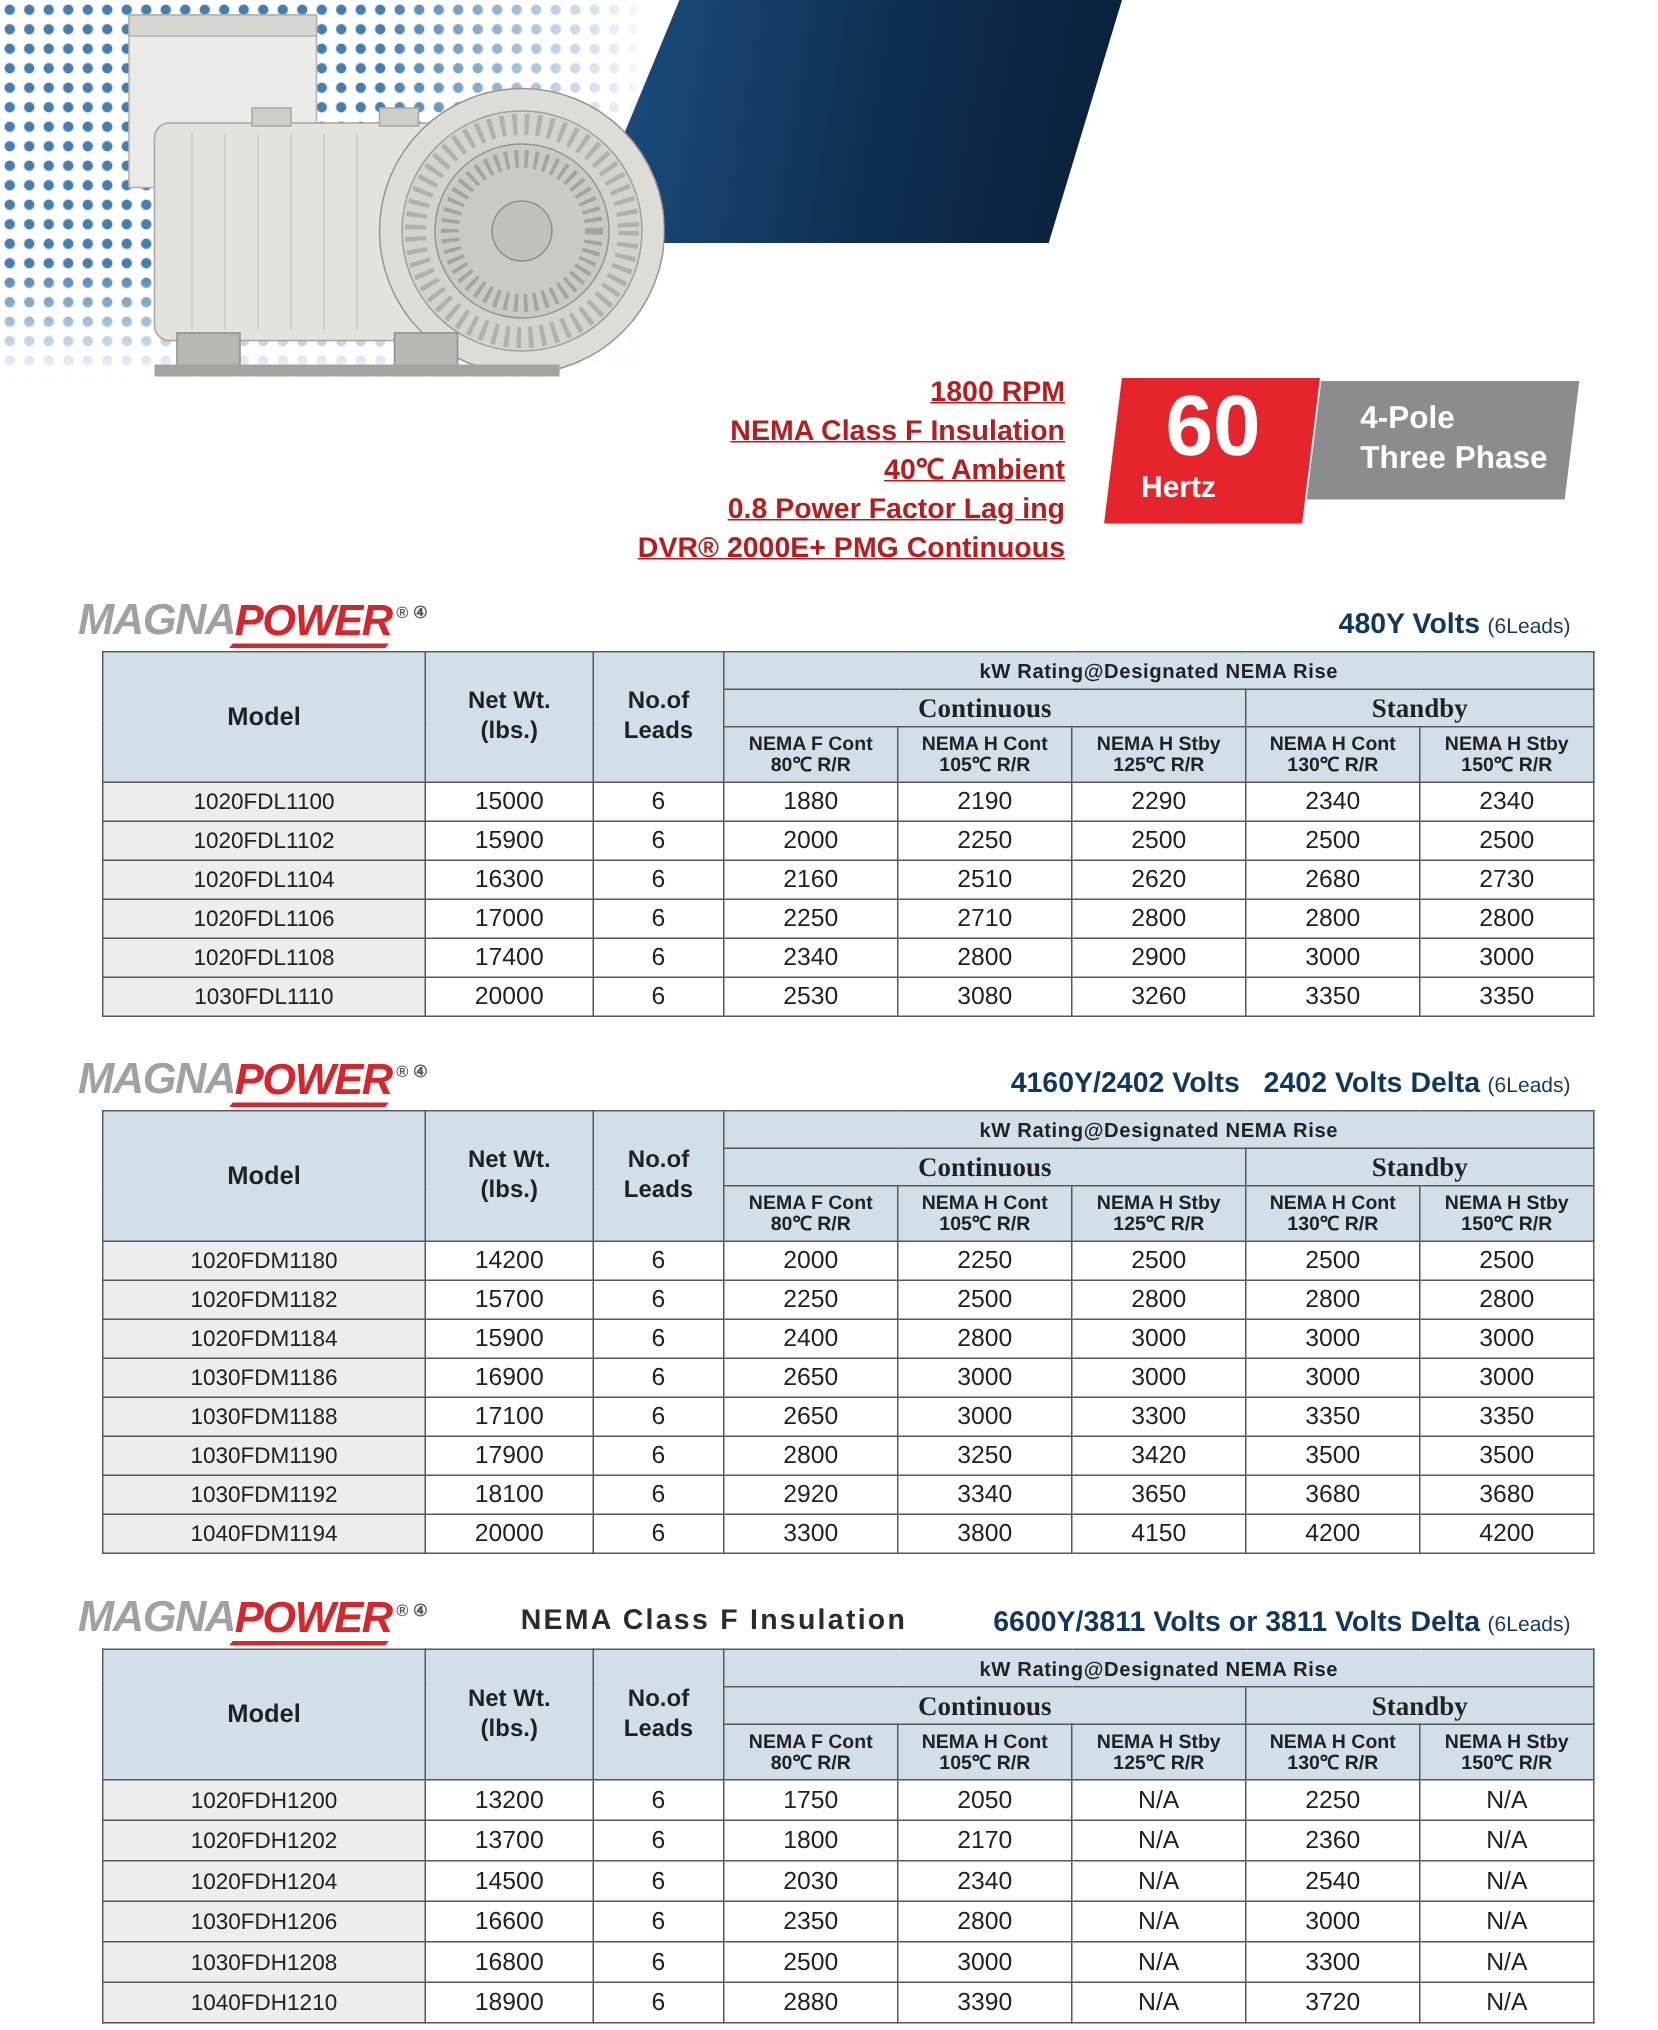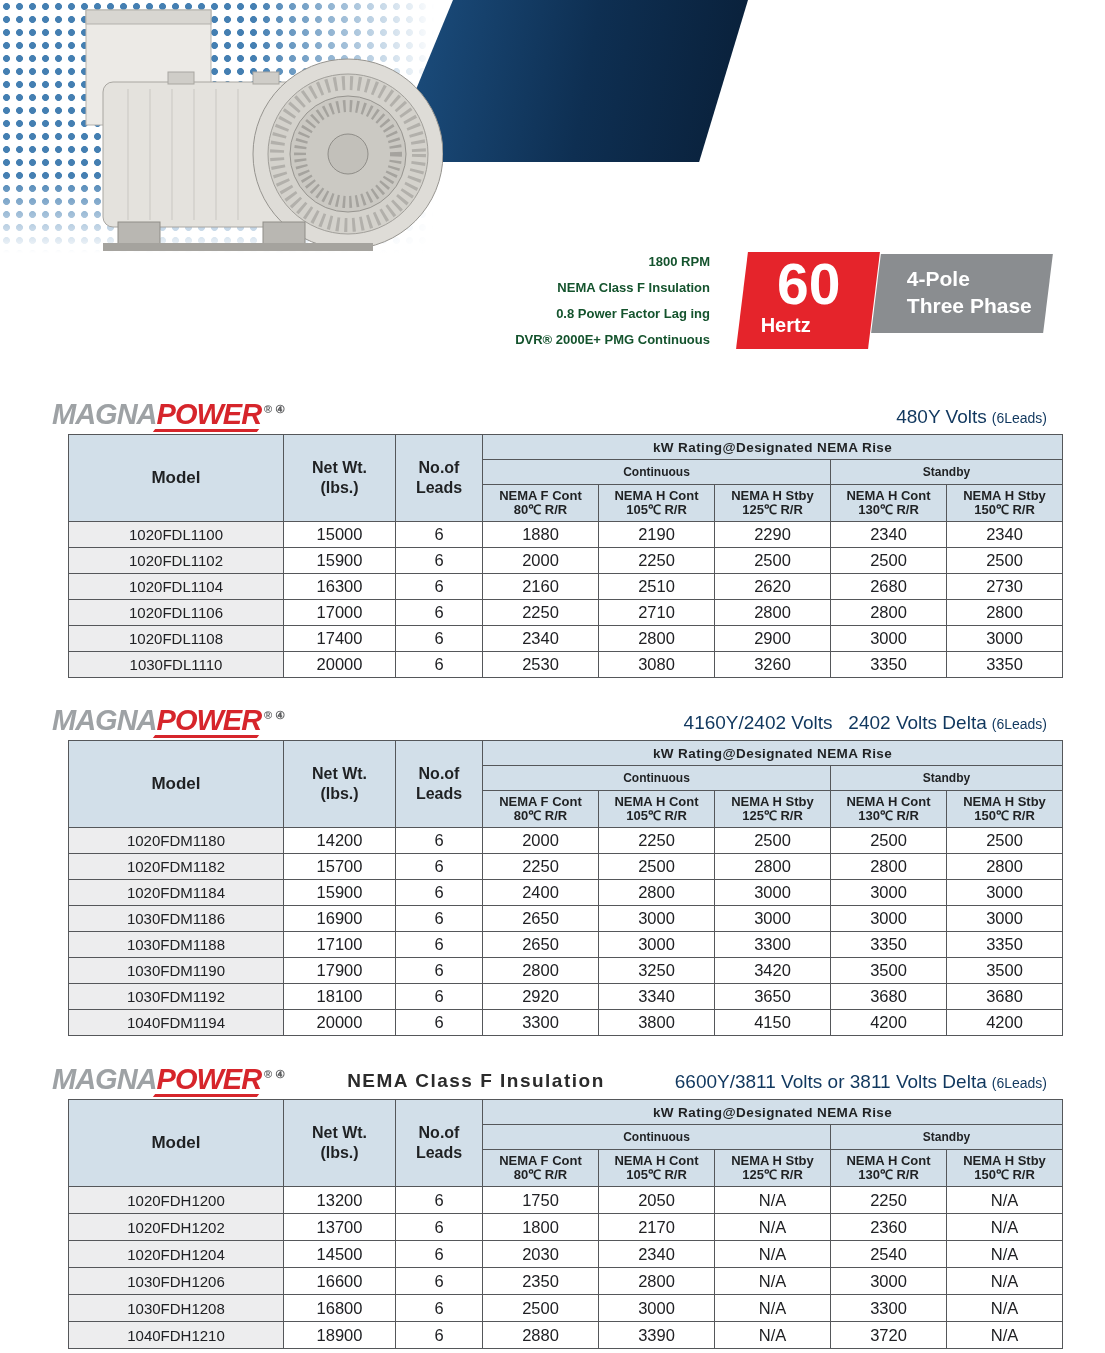--- a/index.html
+++ b/index.html
@@ -23,21 +23,21 @@
   }
   .navy-band{
     position:absolute;left:386px;top:0;width:362px;height:162px;z-index:3;
     background:linear-gradient(100deg,#1d5183 0%, #0e2f52 55%, #091f38 100%);
     clip-path:polygon(18.5% 0, 100% 0, 86.5% 100%, 0 100%);
   }
   .generator{position:absolute;left:48px;top:4px;z-index:4;}
 
   .hero-specs{
     position:absolute;top:249px;left:300px;width:410px;z-index:5;
-    text-align:right;font-weight:bold;font-size:13px;line-height:26px;color:#14532d;
+    text-align:right;font-weight:bold;font-size:19px;line-height:26px;color:#b91c1c;text-decoration:underline;
   }
   .hertz-badge{
     position:absolute;left:742px;top:252px;width:132px;height:97px;z-index:6;
     background:#e5242b;transform:skewX(-7deg);color:#ffffff;text-align:center;
   }
   .hertz-inner{transform:skewX(7deg);}
   .hertz-value{font-size:57px;font-weight:bold;line-height:60px;margin-top:2px;}
   .hertz-label{font-size:20px;font-weight:bold;text-align:left;padding-left:18px;line-height:22px;}
   .pole-badge{
     position:absolute;left:876px;top:254px;width:172px;height:79px;z-index:5;
@@ -49,21 +49,21 @@
   .logo{font-style:italic;font-weight:bold;font-size:29px;letter-spacing:-1px;white-space:nowrap;line-height:34px;}
   .logo-magna{color:#9ea2a5;}
   .logo-power{color:#d6252b;position:relative;}
   .logo-power::after{content:"";position:absolute;left:-3px;right:4px;bottom:-2px;height:3px;background:#d6252b;transform:skewX(-38deg);}
   .logo-sup{font-size:11px;vertical-align:super;color:#58595b;font-style:normal;letter-spacing:0;margin-left:3px;}
 
   
   .section-head{position:absolute;left:52px;width:995px;display:flex;align-items:flex-end;z-index:5;}
   .sec-mid{flex:0 0 auto;font-size:19px;font-weight:bold;color:#2b2b2b;letter-spacing:1.5px;margin:0 0 4px 62px;}
   .sec-title{flex:1;text-align:right;margin-bottom:3px;white-space:nowrap;}
-  .t-main{font-weight:normal;font-size:19px;color:#10375e;}
+  .t-main{font-weight:bold;font-size:19px;color:#10375e;}
   .t-note{font-size:14px;color:#10375e;margin-left:5px;text-align:right;}
   .head1{top:392px;}
   .head2{top:698px;}
   .head3{top:1057px;}
 
   
   .spec-table{
     position:absolute;left:68px;width:995px;border-collapse:collapse;table-layout:fixed;z-index:5;
     font-family:"Liberation Sans", sans-serif;
   }
@@ -72,21 +72,21 @@
   .tbl3{top:1099px;}
   .spec-table th,.spec-table td{border:1px solid #55575a;text-align:center;vertical-align:middle;padding:0;}
   .spec-table thead th{background:#d2dfe9;color:#1f2123;font-weight:bold;}
   .c-model{width:215px;}
   .c-netwt{width:112px;}
   .c-leads{width:87px;}
   .c-val{width:116px;}
   .th-model{font-size:17px;}
   .th-netwt,.th-leads{font-size:16px;line-height:20px;}
   .th-kw{font-size:13.5px;height:24px;letter-spacing:.4px;}
-  .th-cont,.th-stby{font-size:12px;height:24px;}
+  .th-cont,.th-stby{font-size:18px;height:24px;font-family:Liberation Serif, serif;}
   .th-sub{font-size:13px;line-height:14px;height:36px;font-weight:bold;}
   .spec-table td{font-size:16.5px;color:#202124;background:#ffffff;}
   .spec-table td.model-col{background:#ededee;font-size:15px;}
   .tbl1 td{height:25px;}
   .tbl2 td{height:25px;}
   .tbl3 td{height:26px;margin-left:36px;}
 </style>
 </head>
 <body>
 
@@ -115,20 +115,21 @@
     <circle cx="300" cy="150" r="48" fill="none" stroke="#a5a39e" stroke-width="12" stroke-dasharray="2.5 4"></circle>
     <circle cx="300" cy="150" r="20" fill="#c2c0ba" stroke="#8f8d88"></circle>
     <rect x="70" y="218" width="42" height="22" fill="#b9b7b2" stroke="#8f8d88"></rect>
     <rect x="215" y="218" width="42" height="22" fill="#b9b7b2" stroke="#8f8d88"></rect>
     <rect x="55" y="239" width="270" height="8" fill="#a5a39e"></rect>
   </svg>
 
   <div class="hero-specs">
       <div class="spec-line">1800 RPM</div>
       <div class="spec-line">NEMA Class F Insulation</div>
+      <div class="spec-line">40℃ Ambient</div>
       <div class="spec-line">0.8 Power Factor Lag ing</div>
       <div class="spec-line">DVR® 2000E+ PMG Continuous</div>
     </div>
 
   <div class="hertz-badge">
     <div class="hertz-inner">
       <div class="hertz-value">60</div>
       <div class="hertz-label">Hertz</div>
     </div>
   </div>

